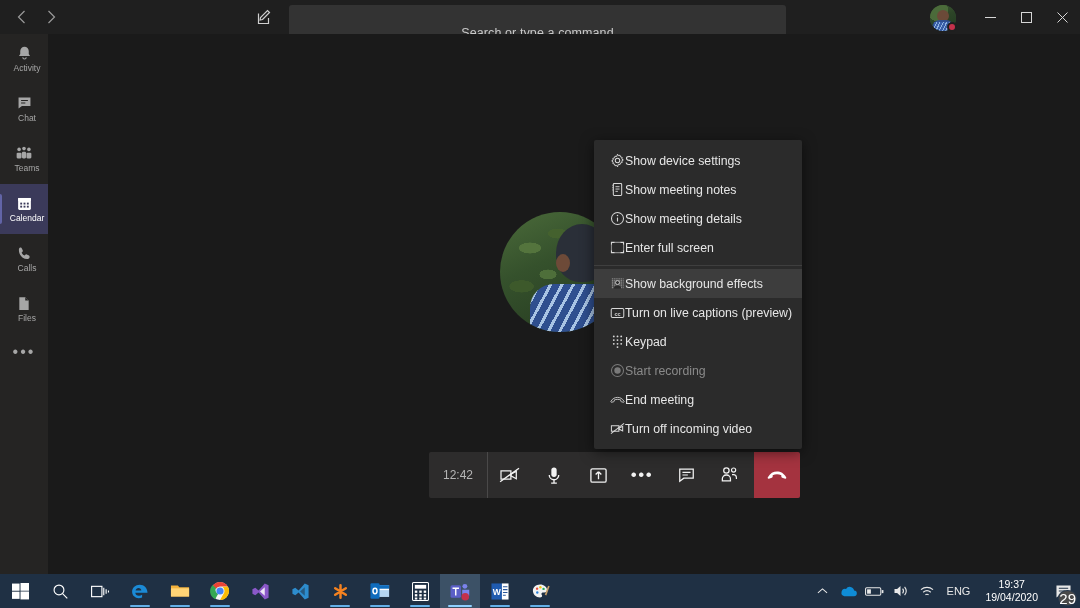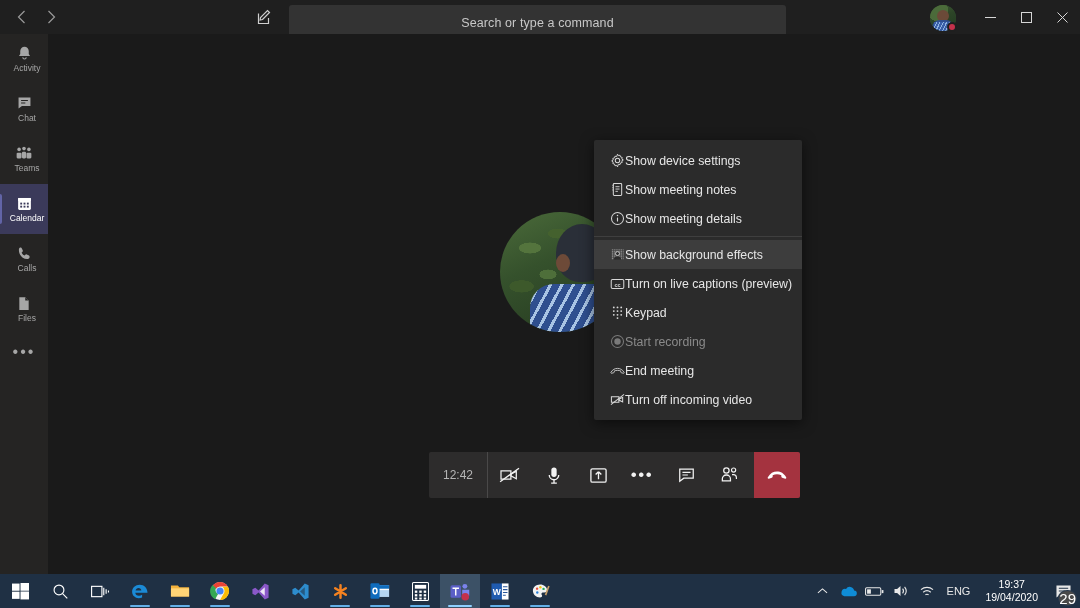--- a/index.html
+++ b/index.html
@@ -22,21 +22,21 @@
     color:#8e8e8e; font-size:15px; cursor:pointer;
   }
   .navbtn.fwd{ color:#8e8e8e; }
   .compose{
     position:absolute; left:254px; top:6px; width:22px; height:22px;
     display:flex; align-items:center; justify-content:center; cursor:pointer;
   }
   .search{
     position:absolute; left:289px; top:5px; width:497px; height:35px;
     background:#333333; border-radius:3px;
-    display:flex; align-items:center; justify-content:center;
+    display:flex; align-items:flex-end; justify-content:center;
     cursor:text;
   }
   .search span{ color:#c8c8c8; font-size:12.5px; letter-spacing:.1px; }
   .avatar-wrap{
     position:absolute; left:930px; top:5px; width:26px; height:26px; cursor:pointer;
   }
   .avatar{
     width:26px; height:26px; border-radius:50%; overflow:hidden;
     background:#2f4f30; position:relative;
   }
@@ -404,20 +404,29 @@
         <span class="micon">
           <svg width="15" height="15" viewBox="0 0 16 16">
               <circle cx="8" cy="8" r="6.4" stroke="#d8d8d8" stroke-width="1.1" fill="none"></circle>
               <path d="M8 7v4.2" stroke="#d8d8d8" stroke-width="1.2"></path>
               <circle cx="8" cy="4.9" r=".8" fill="#d8d8d8"></circle>
             </svg>
         </span>
         <span class="mlabel">Show meeting details</span>
       </div>
 
+      <div class="mi">
+        <span class="micon">
+          <svg width="15" height="13" viewBox="0 0 16 14">
+              <path d="M1.5 4V1.5H5M11 1.5h3.5V4M14.5 10v2.5H11M5 12.5H1.5V10" stroke="#d8d8d8" stroke-width="1.2" fill="none"></path>
+              <path d="M5 1.5h6M5 12.5h6M1.5 4v6M14.5 4v6" stroke="#d8d8d8" stroke-width="1.2" opacity=".55"></path>
+            </svg>
+        </span>
+        <span class="mlabel">Enter full screen</span>
+      </div>
 
       <div class="mi hl sep-top">
         <span class="micon">
           <svg width="15" height="15" viewBox="0 0 16 16">
             <defs>
                 <pattern id="dots" width="2" height="2" patternUnits="userSpaceOnUse">
                   <circle cx="0.6" cy="0.6" r="0.55" fill="#d8d8d8"></circle>
                 </pattern>
               </defs>
             <rect x="1.5" y="2.5" width="13" height="11" fill="url(#dots)"></rect>

